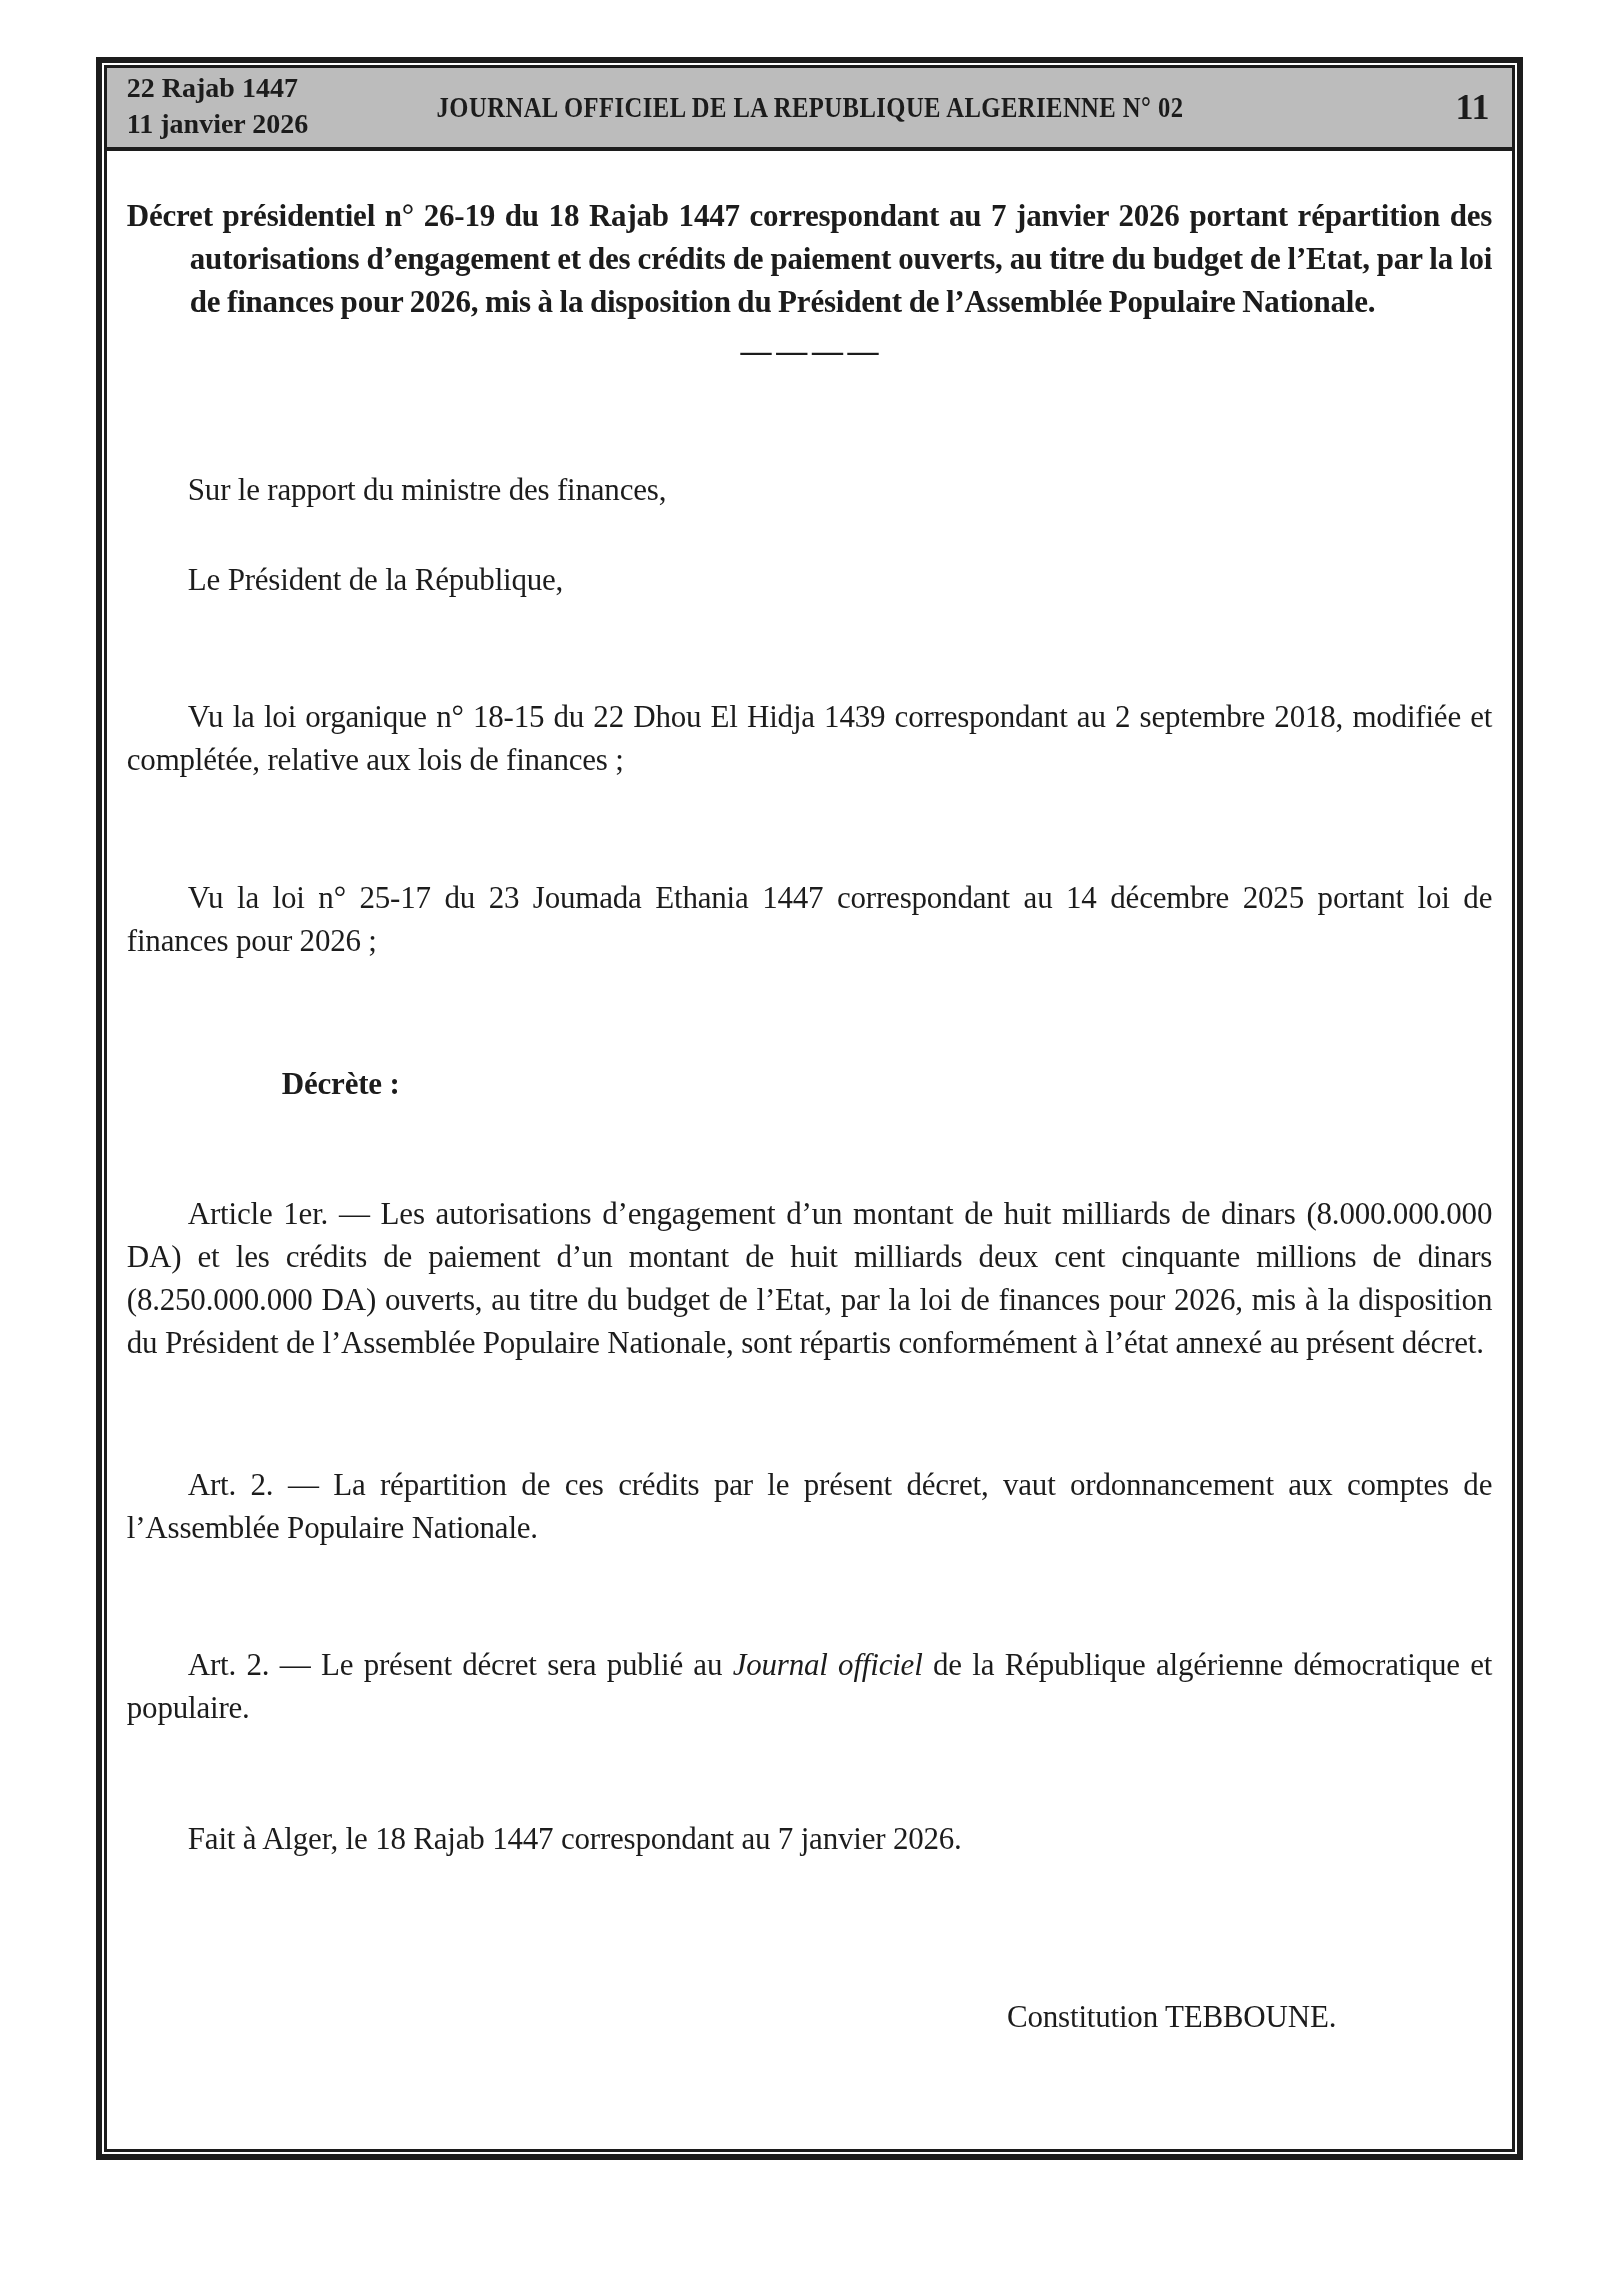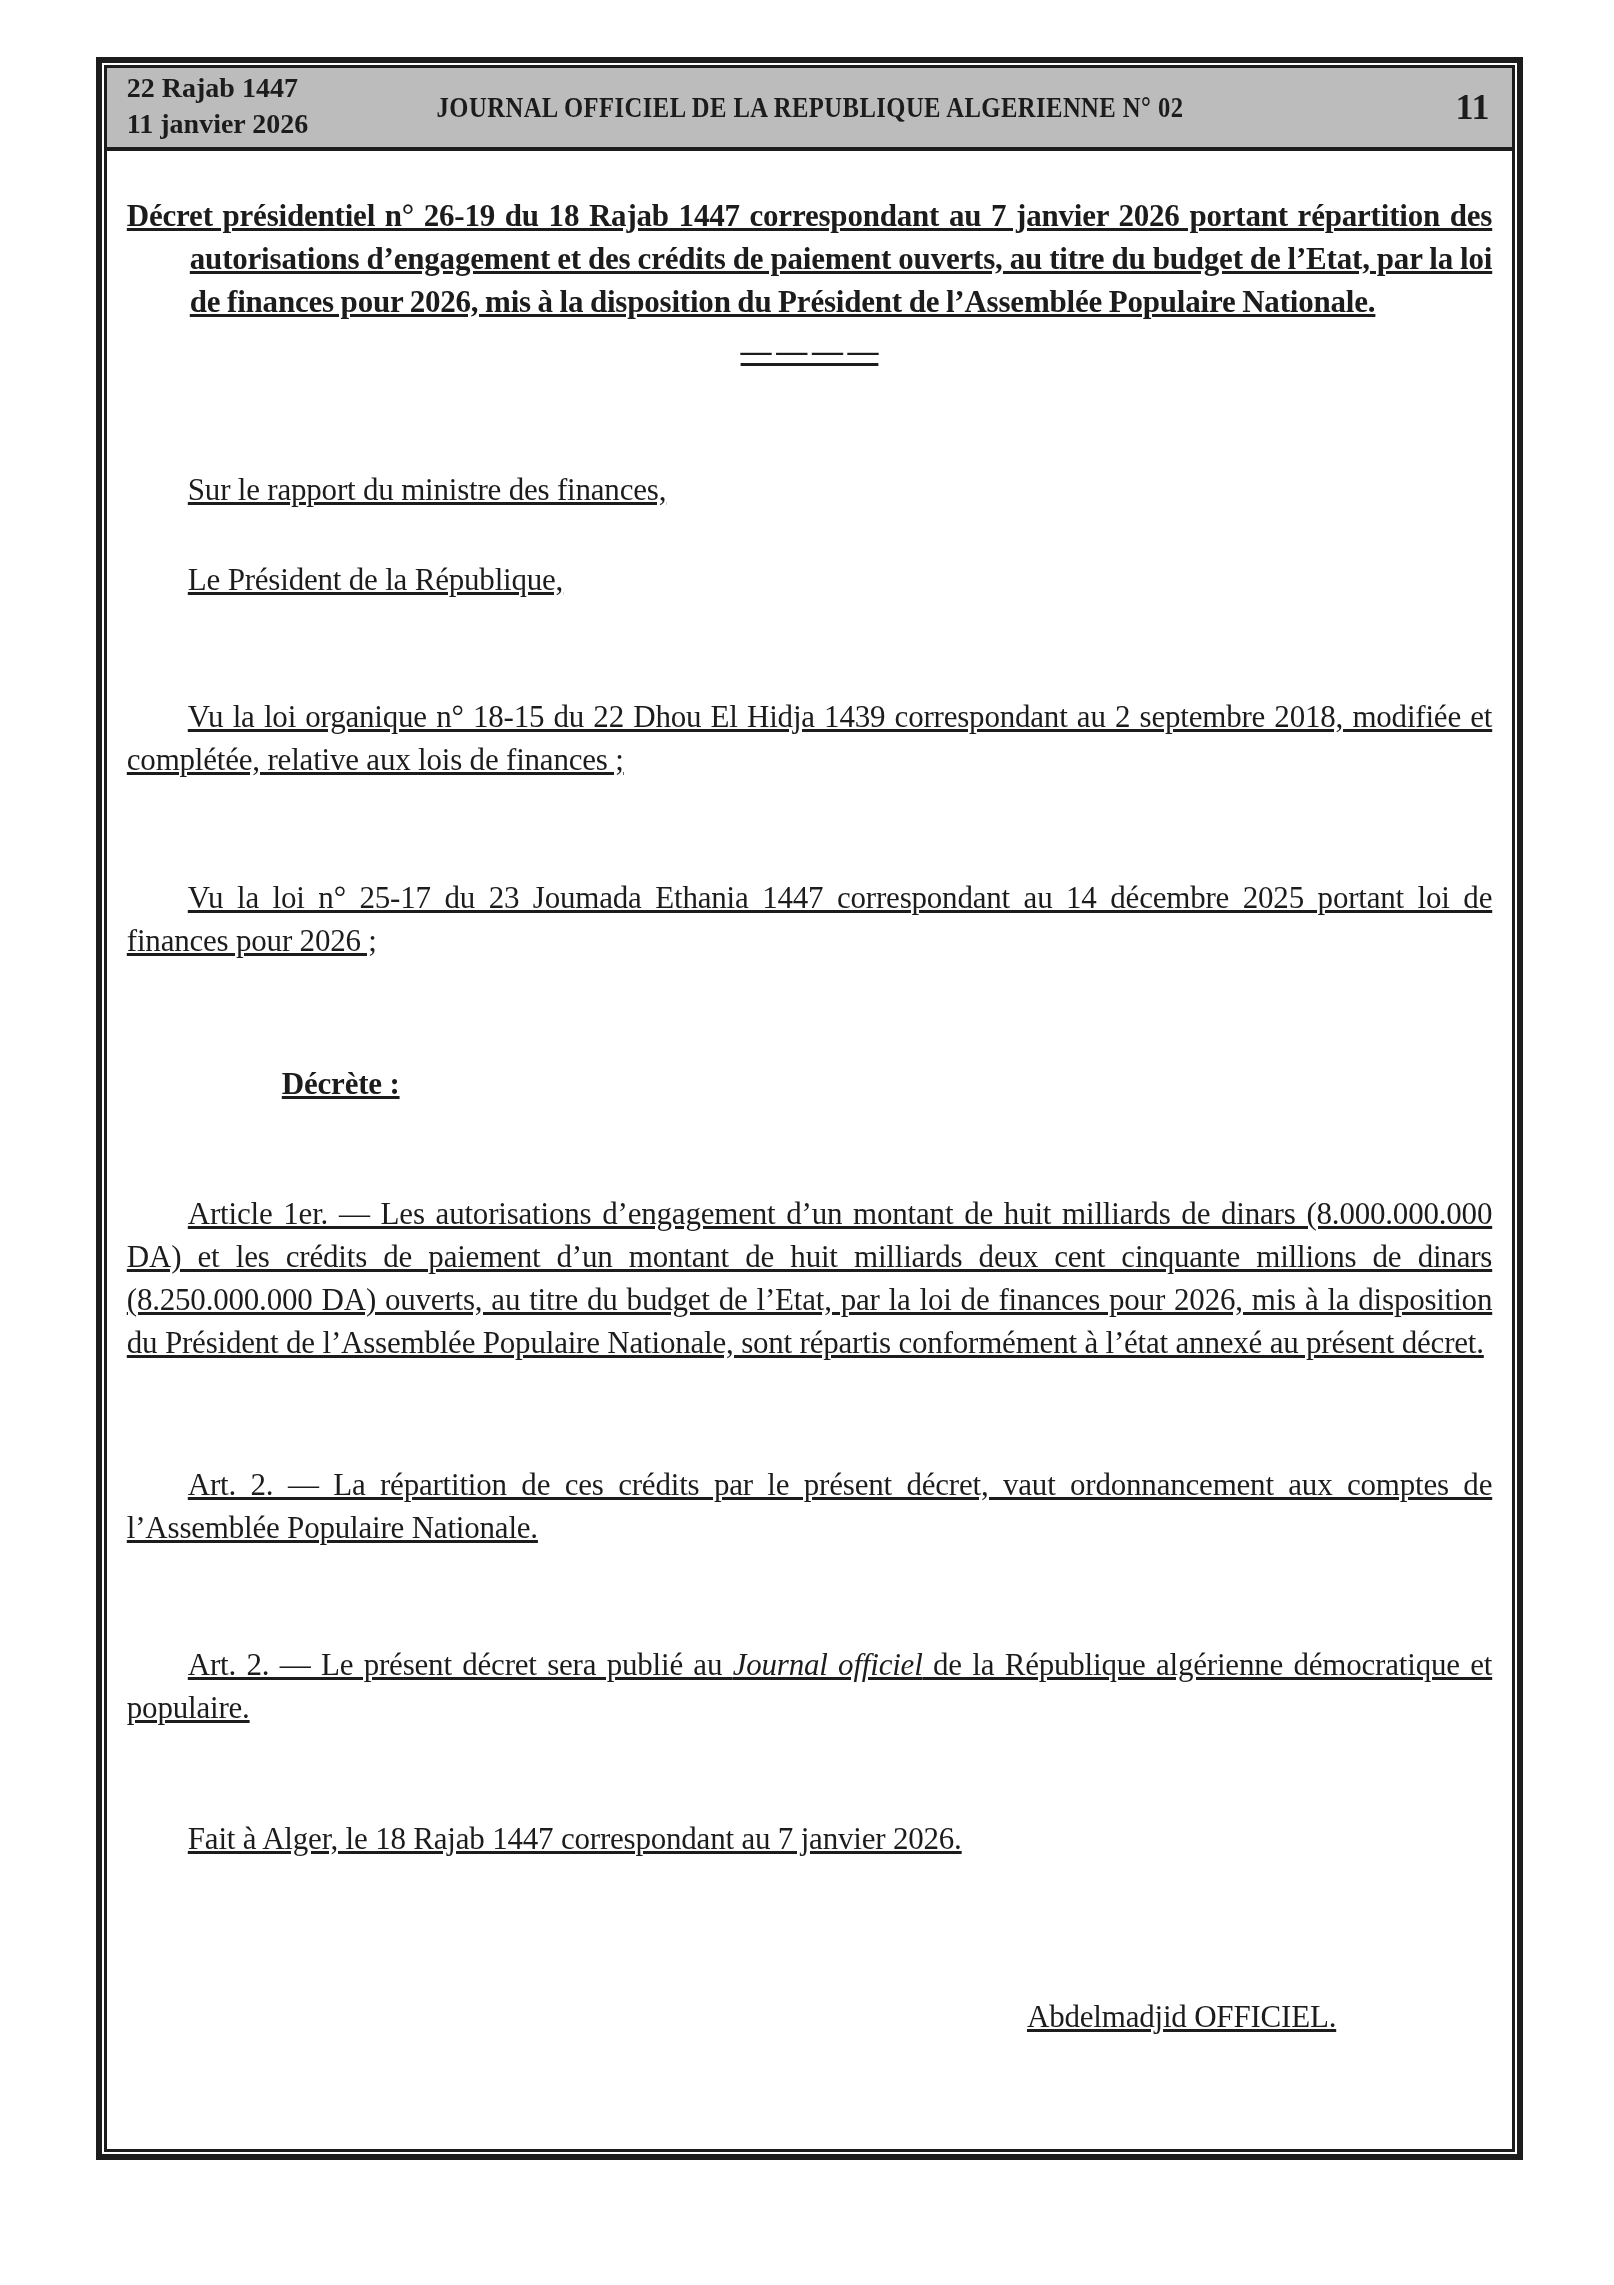--- a/index.html
+++ b/index.html
@@ -13,21 +13,20 @@
   }
   .frame-outer{
     position:absolute;left:96px;top:57px;
     width:1415px;height:2091px;
     border:6.3px solid #1c1c1c;
   }
   .frame-inner{
     position:absolute;inset:1.8px;
     border:3.6px solid #1c1c1c;
     overflow:hidden;
-    text-decoration:underline;
   }
   .header-band{
     position:relative;
     height:79px;
     background:#bcbcbc;
     border-bottom:4.5px solid #1c1c1c;
   }
   .header-dates{
     position:absolute;left:20px;top:2.7px;
     font-weight:bold;font-size:28px;line-height:36px;
@@ -111,19 +110,19 @@
         <p class="para mt104">Vu la loi organique n° 18-15 du 22 Dhou El Hidja 1439 correspondant au 2 septembre 2018, modifiée et complétée, relative aux lois de finances ;</p>
         <p class="para mt105">Vu la loi n° 25-17 du 23 Joumada Ethania 1447 correspondant au 14 décembre 2025 portant loi de finances pour 2026 ;</p>
 
         <p class="decrete mt111">Décrète :</p>
 
         <p class="para mt96">Article 1er. — Les autorisations d’engagement d’un montant de huit milliards de dinars (8.000.000.000 DA) et les crédits de paiement d’un montant de huit milliards deux cent cinquante millions de dinars (8.250.000.000 DA) ouverts, au titre du budget de l’Etat, par la loi de finances pour 2026, mis à la disposition du Président de l’Assemblée Populaire Nationale, sont répartis conformément à l’état annexé au présent décret.</p>
         <p class="para mt109">Art. 2. — La répartition de ces crédits par le présent décret, vaut ordonnancement aux comptes de l’Assemblée Populaire Nationale.</p>
         <p class="para mt104"><span>Art. 2. — Le présent décret sera publié au </span><em>Journal officiel</em><span> de la République algérienne démocratique et populaire.</span></p>
 
         <p class="para mt97">Fait à Alger, le 18 Rajab 1447 correspondant au 7 janvier 2026.</p>
-        <p class="signature-line mt149">Abdelmadjid OFFICIEL.</p>
+        <p class="signature-line mt149">Constitution TEBBOUNE.</p>
       </div>
 
     </div>
   </div>
 </div>
 
 
 </body></html>

